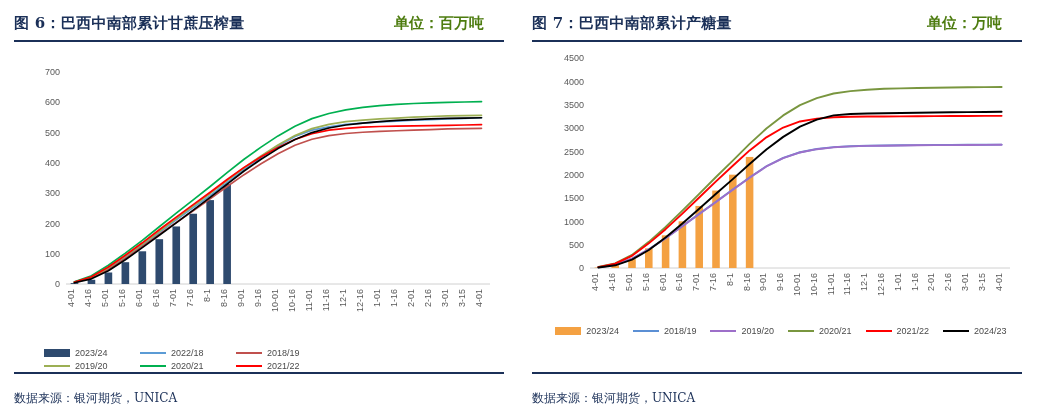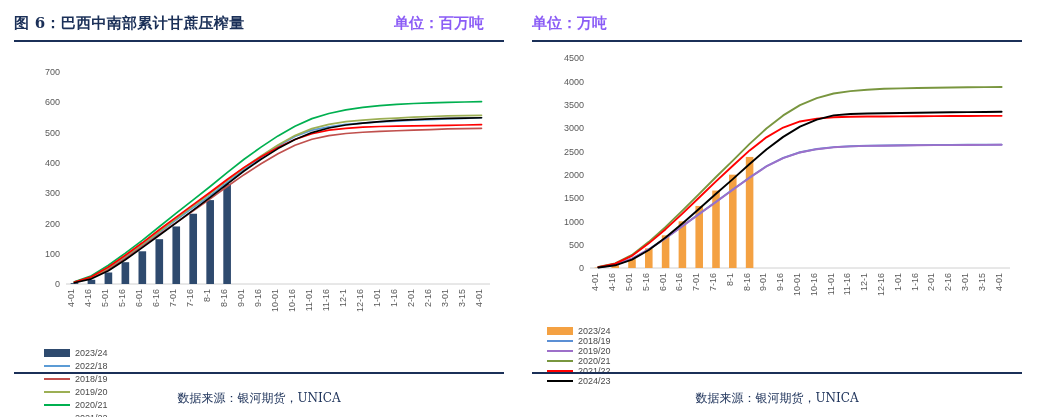--- a/index.html
+++ b/index.html
@@ -19,51 +19,50 @@
     display:flex;align-items:flex-end;justify-content:space-between;
     padding-top:14px;
   }
   .hdr .title{
     font-family:"DejaVu Serif","Liberation Serif",serif;
     font-weight:bold;font-size:15px;color:#1b3058;letter-spacing:.3px;
     white-space:nowrap;
   }
   .hdr .unit{
     font-family:Liberation Serif, serif;
-    font-weight:bold;font-size:15px;color:#8b5cf6;white-space:nowrap;
+    font-weight:bold;font-size:15px;color:#4d7c0f;white-space:nowrap;
     margin-right:20px;
     text-align:right;
   }
   .rule{height:2px;background:#1b3058;margin-top:7px;}
 
   
   .chartwrap{position:relative;margin-top:6px;}
   .chartwrap svg{display:block;}
 
   
   .legend{
     display:flex;flex-wrap:wrap;
     font-size:9px;color:#4a4a4a;
     font-family:"Liberation Sans",sans-serif;
-    flex-direction:column;
   }
   .legend.left-lg{padding-left:30px;width:300px;}
   .legend.left-lg .li{width:96px;display:flex;align-items:center;margin-bottom:3px;}
   .legend.right-lg{justify-content:center;padding-left:8px;}
   .legend.right-lg .li{display:flex;align-items:center;margin:0 7px;}
   .swatch{display:inline-block;margin-right:5px;flex:none;}
   .sw-line{width:26px;height:2.4px;}
   .sw-bar{width:26px;height:8px;}
 
   
   .foot{position:absolute;left:14px;right:14px;bottom:10px;}
   .foot .frule{height:1.6px;background:#1b3058;margin-bottom:16px;}
   .foot .src{
     font-family:"DejaVu Serif","Liberation Serif",serif;
-    font-size:12px;color:#1b3058;text-align:center;
+    font-size:12px;color:#1b3058;
   }
   .axisline{stroke:#d0d0d0;stroke-width:1;}
   .tick{font-size:9px;fill:#595959;font-family:"Liberation Sans",sans-serif;}
   .xtick{font-size:9px;fill:#595959;font-family:"Liberation Sans",sans-serif;}
 </style>
 </head>
 <body>
 
 <div class="page">
 
@@ -157,20 +156,21 @@
       </div>
 
     <div class="foot">
       <div class="frule"></div>
       <div class="src">数据来源：银河期货，UNICA</div>
     </div>
   </div>
 
   <div class="panel right">
     <div class="hdr">
+      <div class="title">图 7：巴西中南部累计产糖量</div>
       <div class="unit">单位：万吨</div>
     </div>
     <div class="rule"></div>
 
     <div class="chartwrap">
       <svg id="svg-fig7" width="490" height="278">
           <text x="52" y="223.2" text-anchor="end" class="tick">0</text>
           <text x="52" y="199.86666666666665" text-anchor="end" class="tick">500</text>
           <text x="52" y="176.53333333333333" text-anchor="end" class="tick">1000</text>
           <text x="52" y="153.2" text-anchor="end" class="tick">1500</text>

